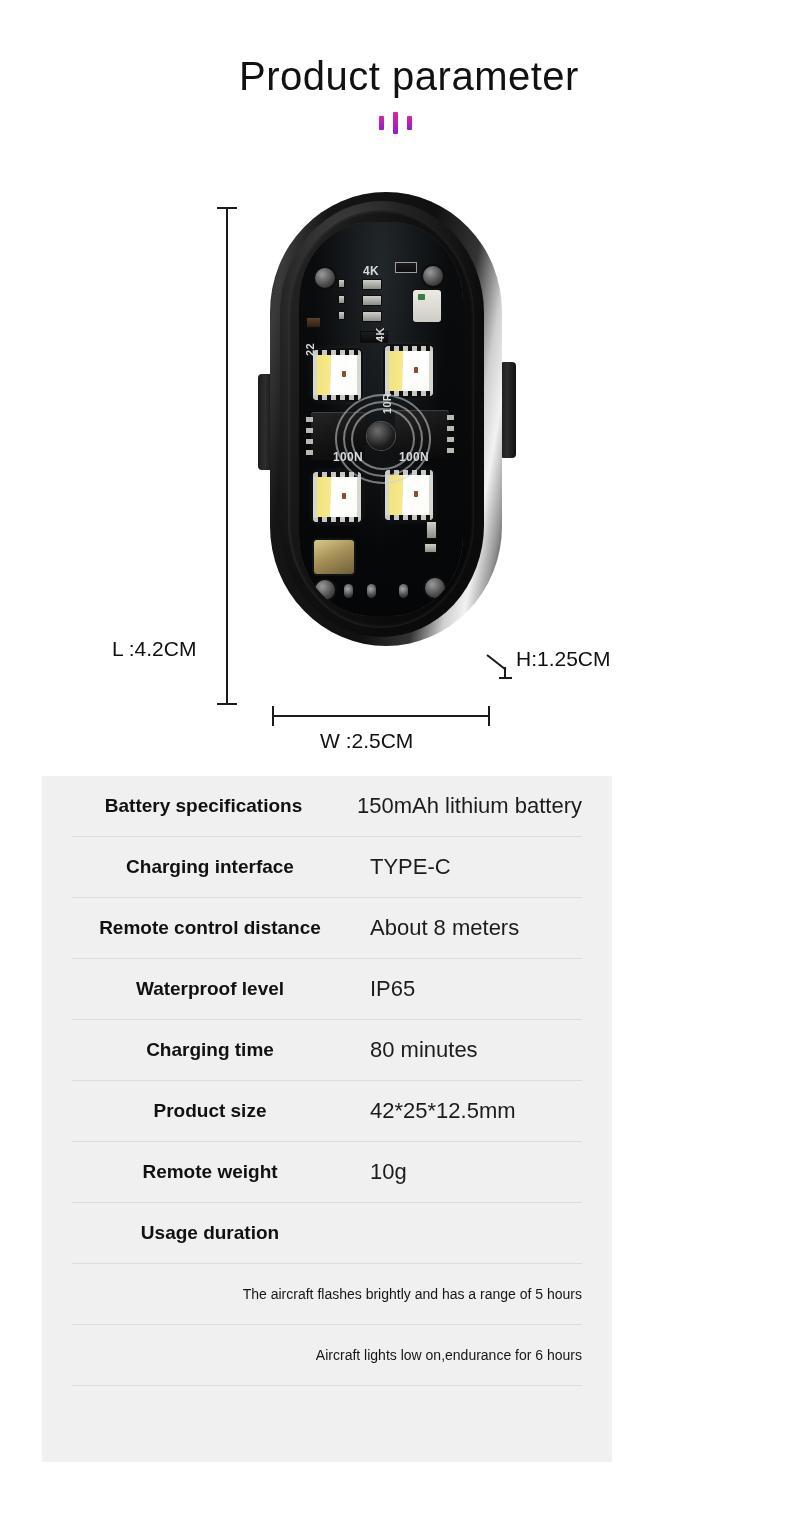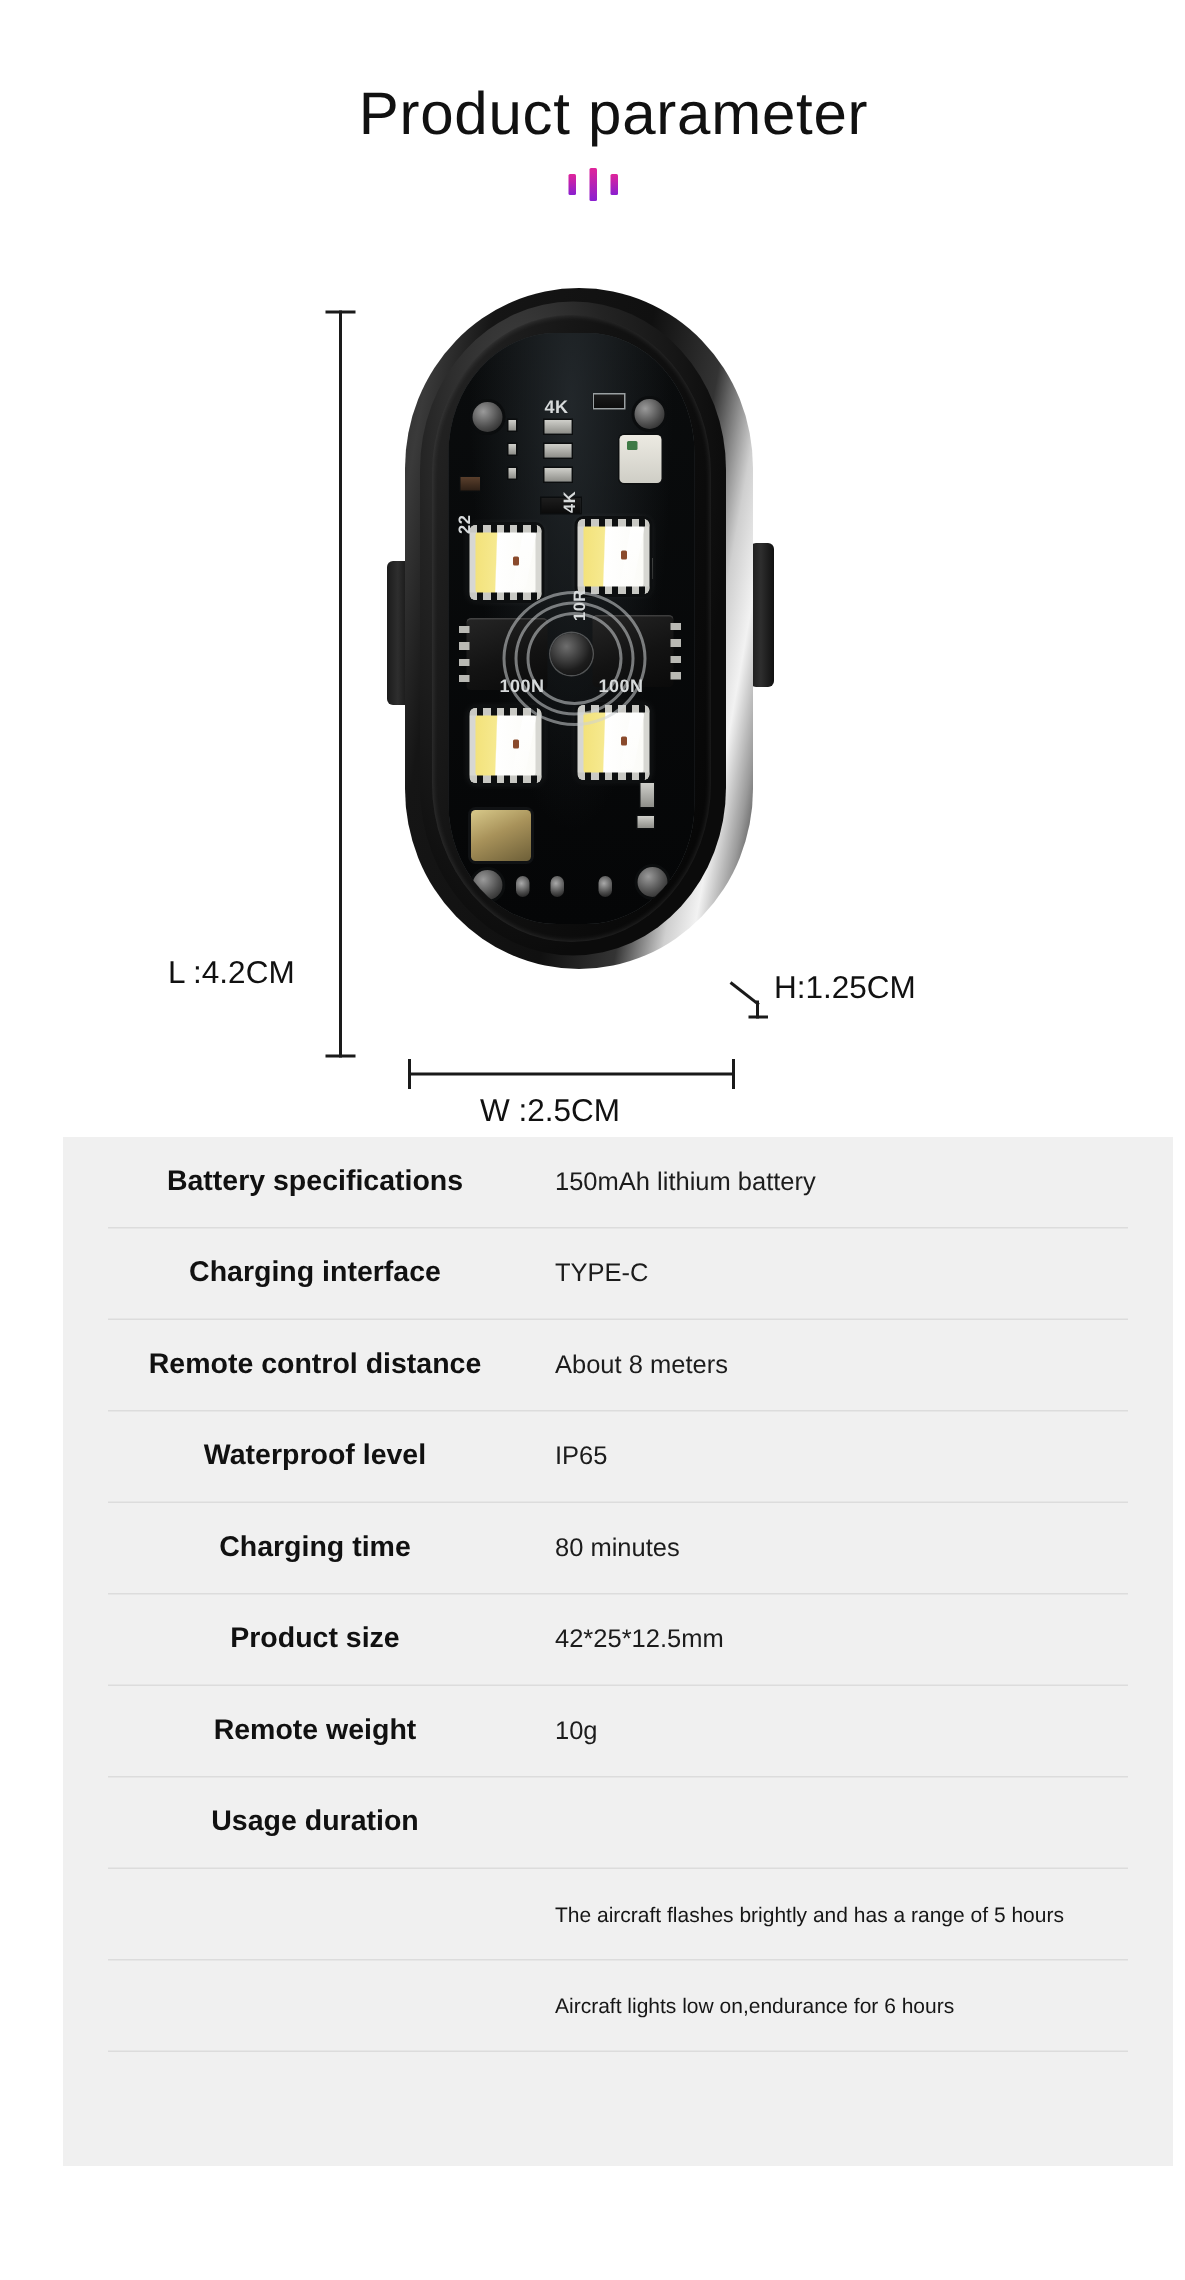--- a/index.html
+++ b/index.html
@@ -382,22 +382,22 @@
   .smd.sh { left: 96px;  top: 40px;  width: 22px; height: 11px; background: linear-gradient(180deg,#1d1d1d,#0b0b0b); box-shadow: inset 0 0 0 1px #9aa0a2; }
   .smd.si { left: 62px;  top: 110px; width: 26px; height: 10px; background: linear-gradient(180deg,#1d1d1d,#0b0b0b); }
   .smd.sj { left: 128px; top: 300px; width: 9px;  height: 16px; }
   .smd.sk { left: 126px; top: 322px; width: 11px; height: 8px; }
   .smd.sl { left: 128px; top: 150px; width: 8px;  height: 14px; }
 
   
   .spec-panel {
     position: absolute;
     left: 42px;
-    top: 758px;
-    width: 740px;
+    top: 776px;
+    width: 570px;
     height: 686px;
     background: #f0f0f0;
   }
   .spec-row {
     position: relative;
     height: 60px;
     margin: 0 30px;
     display: flex;
     align-items: center;
     border-bottom: 1px solid #dcdcdc;
@@ -406,21 +406,21 @@
   .spec-label {
     width: 276px;
     font-size: 19px;
     font-weight: 700;
     color: #111111;
     text-align: center;
     white-space: nowrap;
   }
   .spec-value {
     flex: 1;
-    font-size: 17px;
+    font-size: 22px;
     font-weight: 400;
     color: #1c1c1c;
     padding-left: 22px;
     white-space: nowrap;
   }
   .spec-value.small {
     font-size: 14px;
     color: #161616;
   }
   .spec-row.cont .spec-label { visibility: hidden; }

